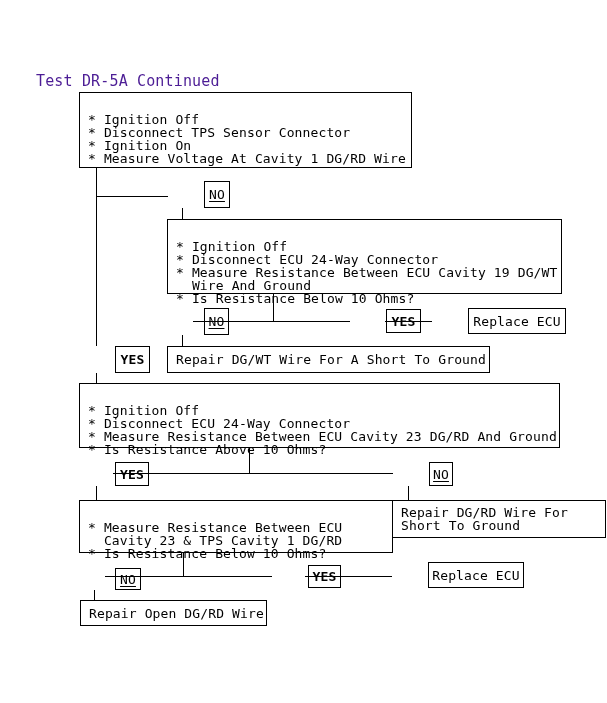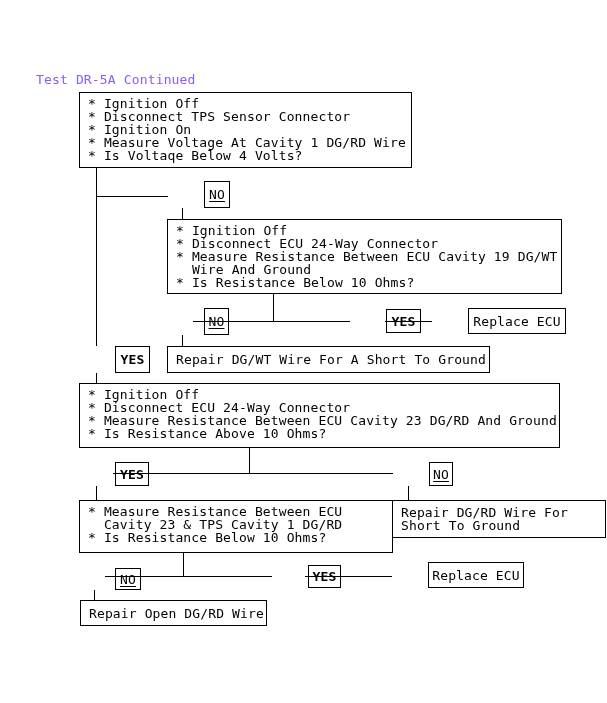--- a/index.html
+++ b/index.html
@@ -10,33 +10,33 @@
   }
   #stage {
     position: relative;
     width: 607px;
     height: 703px;
     background: #ffffff;
     overflow: hidden;
   }
   .title {
     position: absolute;
-    font-size: 13px;
+    font-size: 15px;
     letter-spacing: 0.15px;
     white-space: pre;
-    color: #8b5cf6;
+    color: #4c1d95;
   }
   .box {
     position: absolute;
     box-sizing: border-box;
     border: 1px solid #000000;
     background: #ffffff;
   }
   .step {
-    padding: 4px 0 0 8px;
+    padding: 20px 0 0 8px;
   }
   .step .ln, .action .ln {
     font-size: 13px;
     line-height: 13px;
     letter-spacing: 0.12px;
     white-space: pre;
   }
   .action {
     padding: 4px 8px 0 8px;
     display: flex;
@@ -66,21 +66,20 @@
 
 <div id="stage">
 
   <div class="title" style="left:36px; top:72px;">Test DR-5A Continued</div>
 
   <div class="box step" style="left:79px; top:92px; width:333px; height:76px;">
     <div class="ln">* Ignition Off</div>
     <div class="ln">* Disconnect TPS Sensor Connector</div>
     <div class="ln">* Ignition On</div>
     <div class="ln">* Measure Voltage At Cavity 1 DG/RD Wire</div>
-    <div class="ln">* Is Voltaqe Below 4 Volts?</div>
   </div>
 
   <div class="box label-box" style="left:168px; top:181px; width:26px; height:27px;">
     <span class="no">NO</span>
   </div>
 
   <div class="box step" style="left:167px; top:219px; width:395px; height:75px;">
     <div class="ln">* Ignition Off</div>
     <div class="ln">* Disconnect ECU 24-Way Connector</div>
     <div class="ln">* Measure Resistance Between ECU Cavity 19 DG/WT</div>

